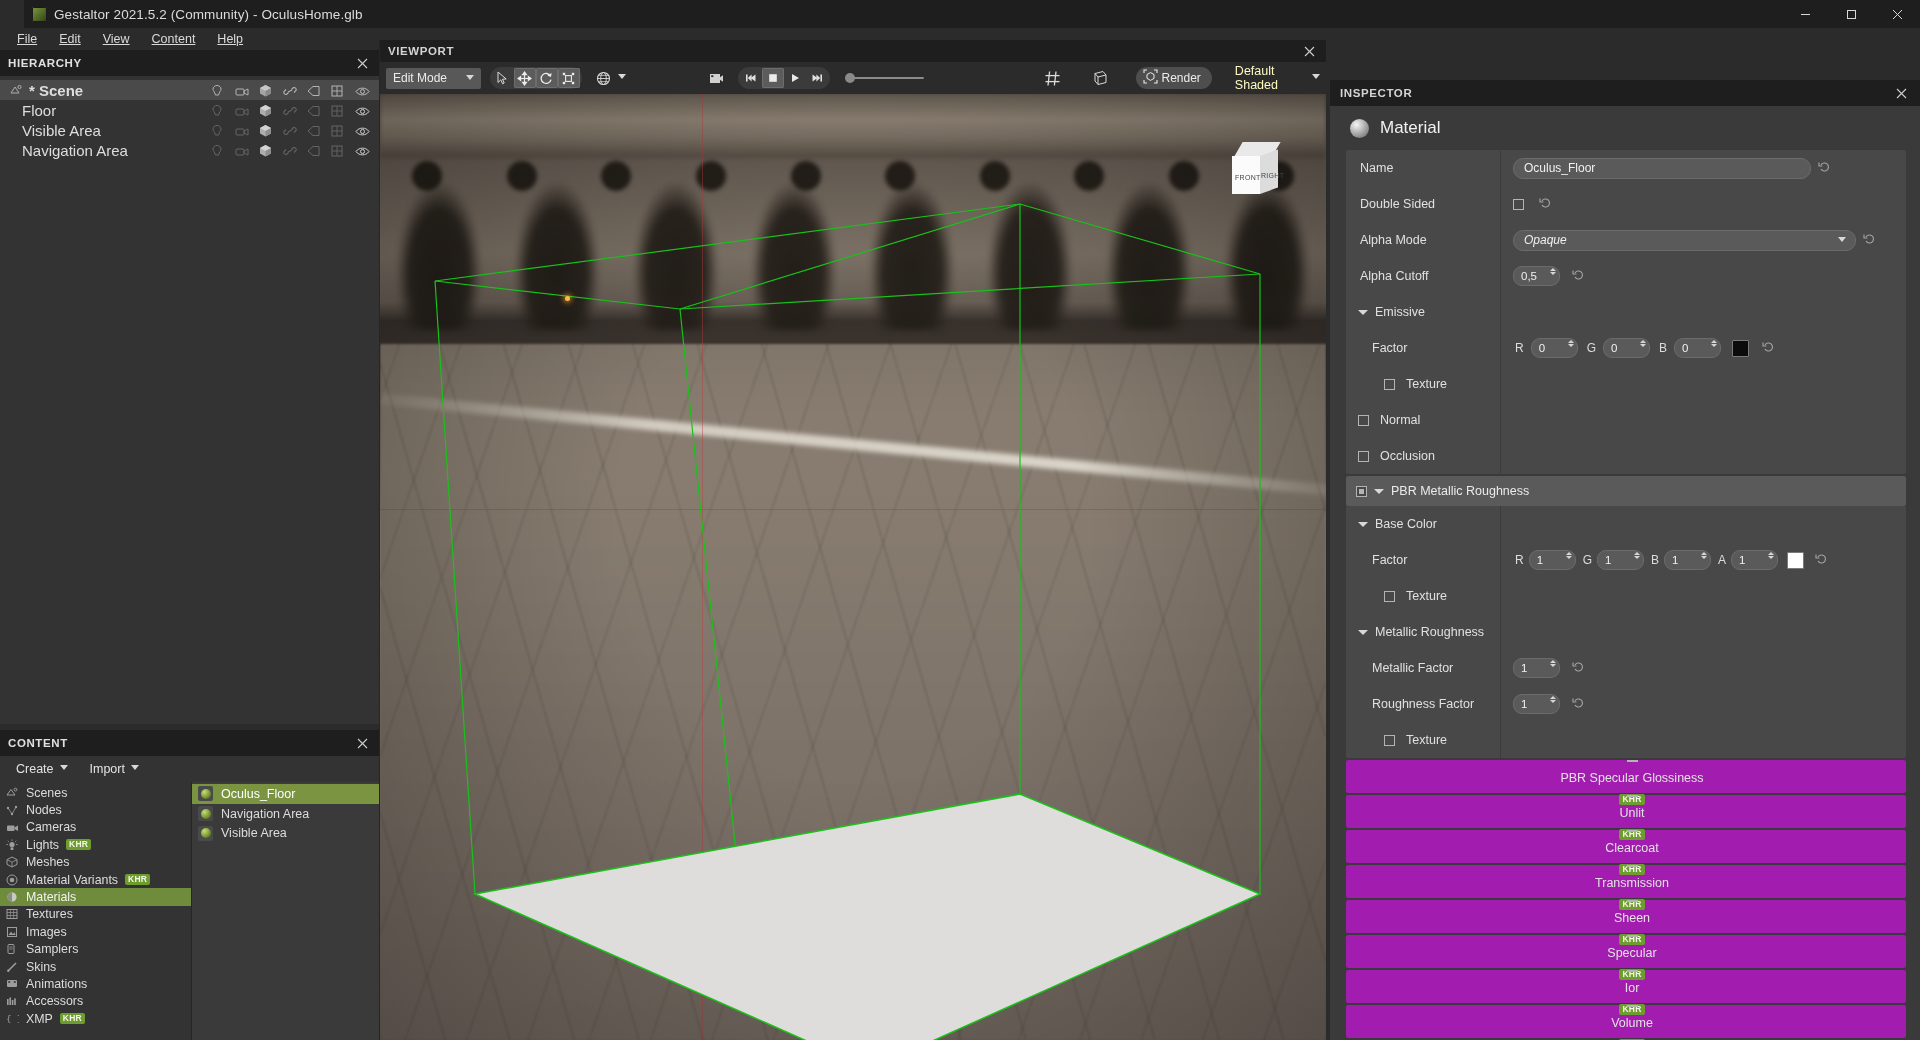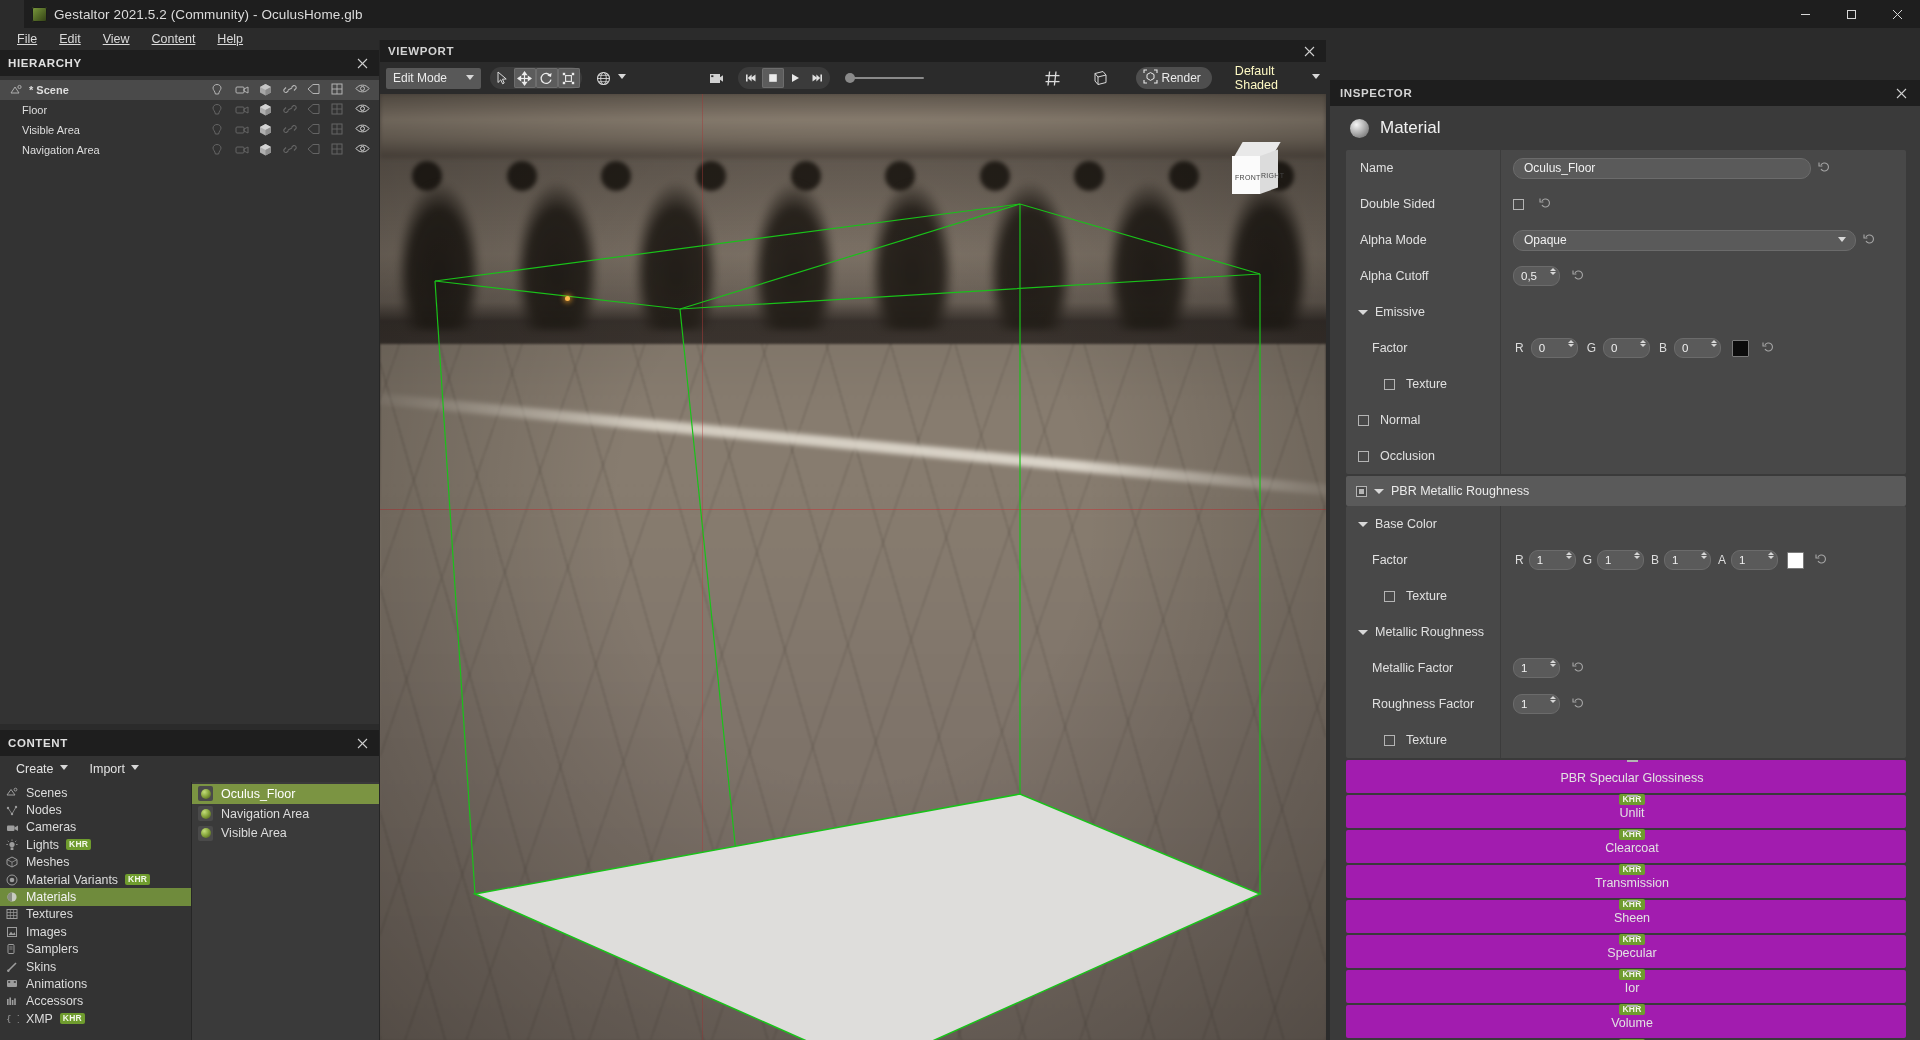--- a/index.html
+++ b/index.html
@@ -47,21 +47,21 @@
   .panel-close {
     width: 18px; height: 18px; display: flex; align-items: center;
     justify-content: center; color: #cfcfcf; font-size: 15px; line-height: 1;
   }
 
   
   .hierarchy {
     position: absolute; left: 0; top: 50px; width: 379px; height: 674px;
     background: #333333; display: flex; flex-direction: column;
   }
-  .tree { padding-top: 4px; font-size: 11px; }
+  .tree { padding-top: 4px; font-size: 15px; }
   .tree-row {
     height: 20px; display: flex; align-items: center;
     padding-left: 8px; position: relative;
   }
   .tree-row.selected { background: #4a4a4a; }
   .tree-row .label { color: #dedede; }
   .tree-row.scene .label { font-weight: bold; }
   .tree-row .tw-icon {
     width: 16px; height: 14px; margin-right: 5px; opacity: .75;
     display: flex; align-items: center; justify-content: center;
@@ -290,20 +290,21 @@
   .pfields { flex: 1; display: flex; align-items: center; padding-left: 12px; gap: 7px; }
   .tfield {
     height: 21px; background: #5a5a5a; border: 1px solid #6b6b6b;
     border-radius: 10px; display: flex; align-items: center; padding: 0 10px;
     font-size: 12px; color: #f0f0f0;
   }
   .tfield.name { width: 298px; }
   .tfield.sel {
     width: 343px; justify-content: flex-start; position: relative;
     background: #5a5a5a;
+    font-style: italic;
   }
   .tfield.sel .caret-dn { position: absolute; right: 9px; margin-top: -2px; }
   .numf {
     width: 47px; height: 20px; background: #5a5a5a; border: 1px solid #6b6b6b;
     border-radius: 9px; display: flex; align-items: center; padding-left: 7px;
     font-size: 11.5px; color: #f0f0f0; position: relative;
   }
   .spin {
     position: absolute; right: 3px; top: 1px; display: flex;
     flex-direction: column; gap: 1px;

